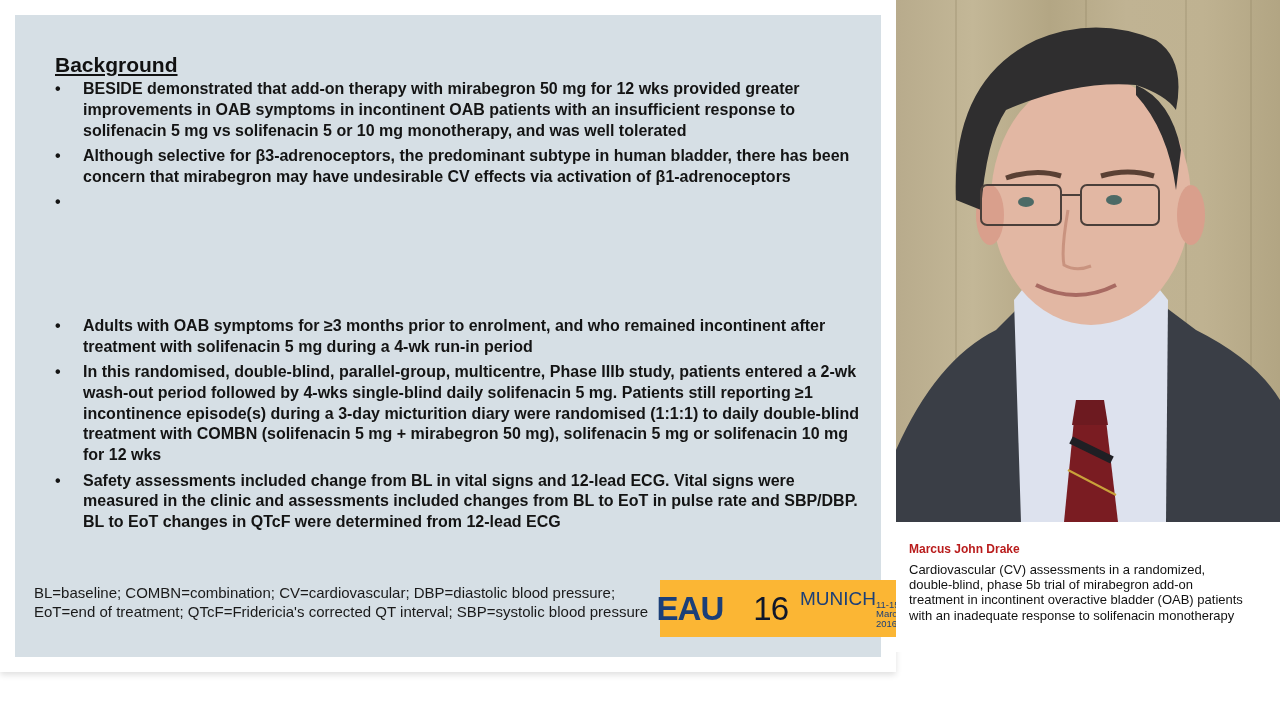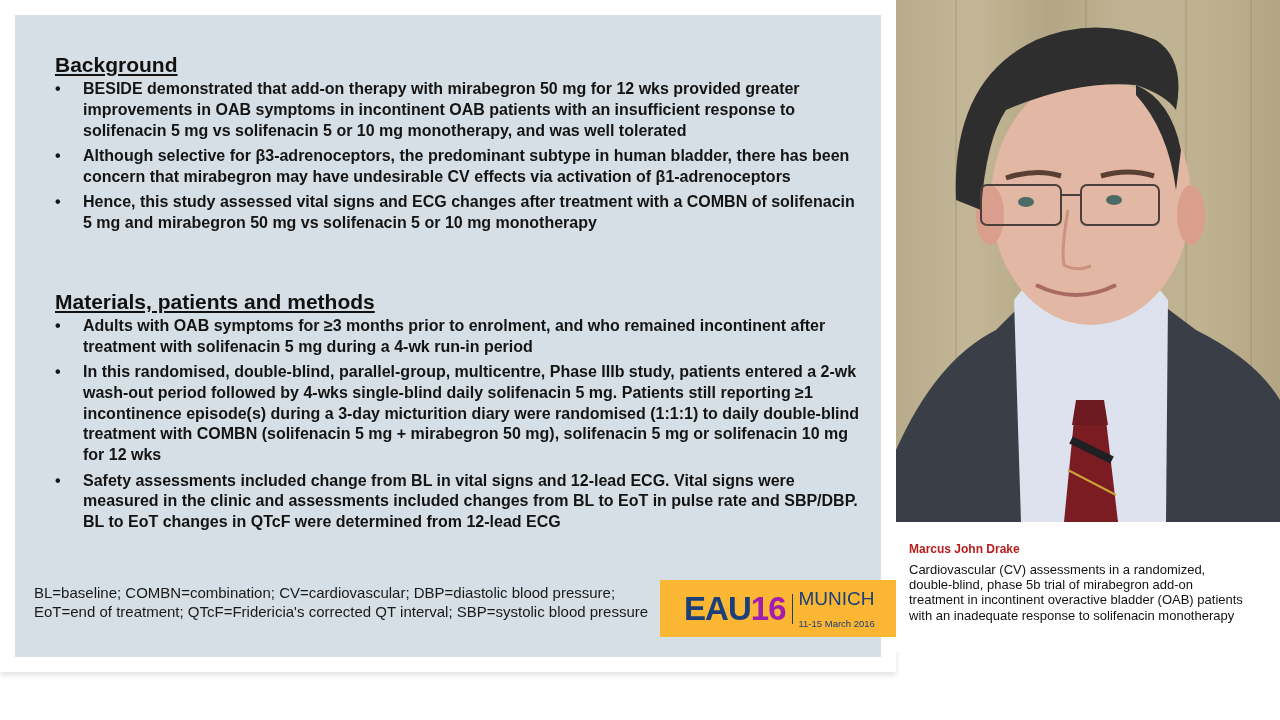--- a/index.html
+++ b/index.html
@@ -48,23 +48,23 @@
     width: 640px;
     font-size: 15px; line-height: 18.5px; color: #1a1a1a;
   }
   .logo {
     position: absolute; left: 645px; top: 565px;
     width: 239px; height: 57px;
     background: #fbb634;
     display: flex; align-items: center; justify-content: center;
   }
   .logo .eau { font-size: 33px; font-weight: bold; color: #1b3f78; letter-spacing: -1px; }
-  .logo .num { font-size: 33px; font-weight: bold; color: #a21caf; letter-spacing: -1px; }
+  .logo .num { font-size: 33px; font-weight: normal; color: #0f172a; letter-spacing: -1px; padding-left: 30px; }
   .logo .sep { width: 1px; height: 30px; background: #1b3f78; margin: 0 6px 0 6px; }
-  .logo .city-block { display: flex; flex-direction: column; line-height: 1; }
+  .logo .city-block { display: flex; flex-direction: row; line-height: 1; }
   .logo .city { font-size: 19px; color: #1b3f78; }
   .logo .dates { font-size: 9.5px; color: #1b3f78; margin-top: 11px; }
 
   .photo {
     position: absolute; left: 896px; top: 0;
     width: 384px; height: 522px;
     overflow: hidden;
     background: linear-gradient(90deg, #b8ab8c 0%, #c3b797 20%, #b3a684 40%, #c0b393 60%, #bfb291 80%, #b2a583 100%);
   }
   .speaker-info {
@@ -83,24 +83,23 @@
 </head>
 <body>
 
 <div class="slide-frame">
   <div class="slide">
 
     <div class="section-title" style="top:38px;">Background</div>
     <ul class="bullets" style="top:64px;">
       <li><span class="bullet-dot">•</span><span>BESIDE demonstrated that add-on therapy with mirabegron 50 mg for 12 wks provided greater improvements in OAB symptoms in incontinent OAB patients with an insufficient response to solifenacin 5 mg vs solifenacin 5 or 10 mg monotherapy, and was well tolerated</span></li>
       <li><span class="bullet-dot">•</span><span>Although selective for β3-adrenoceptors, the predominant subtype in human bladder, there has been concern that mirabegron may have undesirable CV effects via activation of β1-adrenoceptors</span></li>
-      <li><span class="bullet-dot">•</span><span>Hence, this study assessed vital signs and ECG changes after treatment with a COMBN of solifenacin 5 mg and mirabegron 50 mg vs solifenacin 5 or 10 mg monotherapy</span></li>
+      <li><span class="bullet-dot">•</span></li>
     </ul>
 
-    <div class="section-title" style="top:275px;">Materials, patients and methods</div>
     <ul class="bullets" style="top:301px;">
       <li><span class="bullet-dot">•</span><span>Adults with OAB symptoms for ≥3 months prior to enrolment, and who remained incontinent after treatment with solifenacin 5 mg during a 4-wk run-in period</span></li>
       <li><span class="bullet-dot">•</span><span>In this randomised, double-blind, parallel-group, multicentre, Phase IIIb study, patients entered a 2-wk wash-out period followed by 4-wks single-blind daily solifenacin 5 mg. Patients still reporting ≥1 incontinence episode(s) during a 3-day micturition diary were randomised (1:1:1) to daily double-blind treatment with COMBN (solifenacin 5 mg + mirabegron 50 mg), solifenacin 5 mg or solifenacin 10 mg for 12 wks</span></li>
       <li><span class="bullet-dot">•</span><span>Safety assessments included change from BL in vital signs and 12-lead ECG. Vital signs were measured in the clinic and assessments included changes from BL to EoT in pulse rate and SBP/DBP. BL to EoT changes in QTcF were determined from 12-lead ECG</span></li>
     </ul>
 
     <div class="footnote">
       <div>BL=baseline; COMBN=combination; CV=cardiovascular; DBP=diastolic blood pressure;</div>
       <div>EoT=end of treatment; QTcF=Fridericia's corrected QT interval; SBP=systolic blood pressure</div>
     </div>

